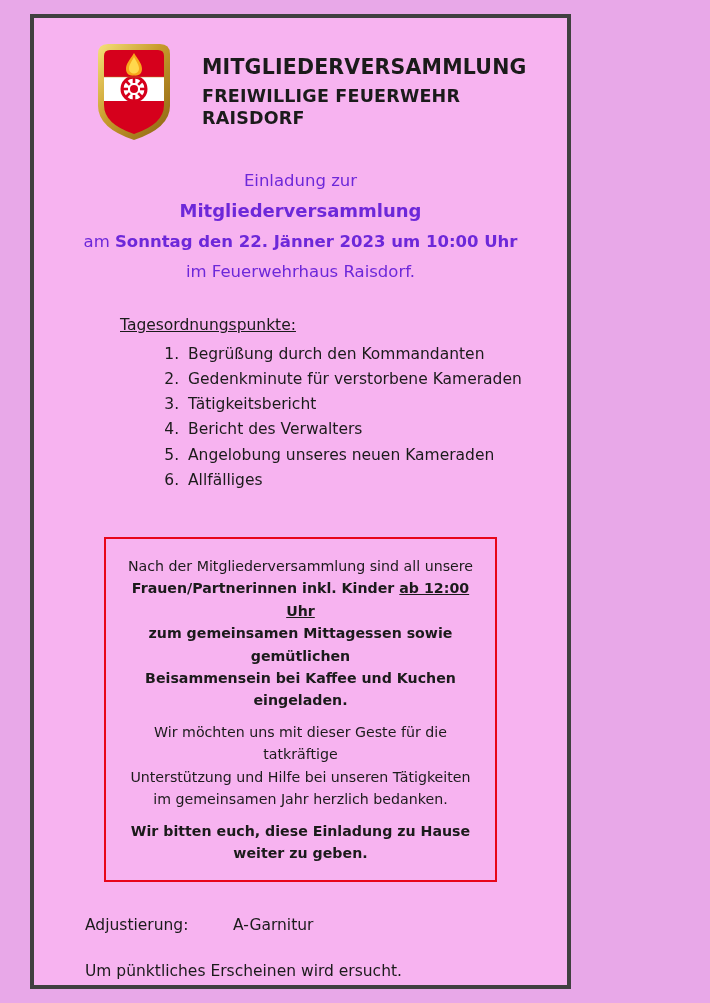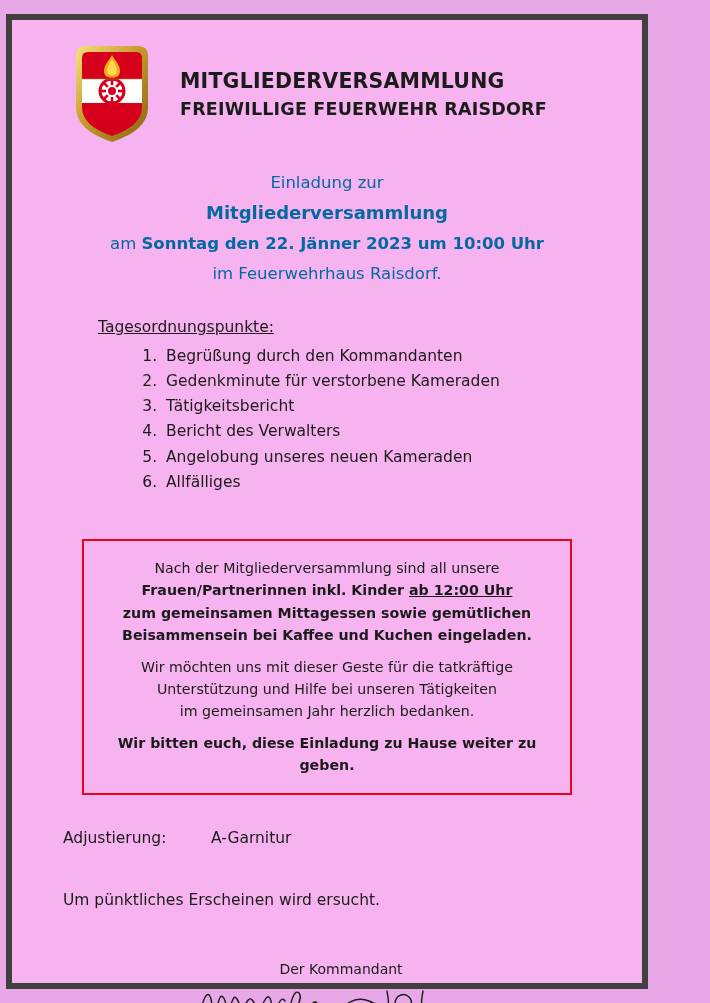--- a/index.html
+++ b/index.html
@@ -8,26 +8,26 @@
   }
   body {
     width: 710px;
     height: 1003px;
     background: #e8a8e8;
     font-family: "DejaVu Sans", sans-serif;
     overflow: hidden;
   }
   .page {
     position: absolute;
-    left: 6px;
+    left: 30px;
     top: 14px;
-    width: 642px;
+    width: 541px;
     height: 975px;
     background: #f7b3f0;
-    border: 6px solid #404040;
+    border: 4px solid #404040;
     box-sizing: border-box;
   }
   
   .header {
     display: flex;
     align-items: center;
     padding: 22px 0 0 58px;
   }
   .crest {
     width: 84px;
@@ -50,21 +50,21 @@
     font-size: 17.5px;
     font-weight: bold;
     color: #1b1b1b;
     letter-spacing: 0.2px;
     margin-top: 4px;
   }
   
   .invite {
     text-align: center;
     font-size: 16.5px;
-    color: #0369a1;
+    color: #6d28d9;
     line-height: 1.78;
     margin-top: 22px;
   }
   .invite .b { font-weight: bold; }
   .invite .big { font-size: 18px; font-weight: bold; }
   
   .agenda {
     margin-top: 30px;
     padding-left: 86px;
     font-size: 15.5px;
@@ -96,21 +96,21 @@
   .notice .u { text-decoration: underline; font-weight: bold; }
   
   .info {
     margin-top: 34px;
     padding-left: 51px;
     font-size: 15.5px;
     color: #1b1b1b;
   }
   .info .row { display: flex; }
   .info .label { width: 148px; }
-  .info .second { margin-top: 44px; }
+  .info .second { margin-top: 28px; }
   
   .sign {
     margin-top: 52px;
     text-align: center;
     padding-left: 28px;
   }
   .sign .who {
     font-size: 14px;
     color: #1b1b1b;
   }

